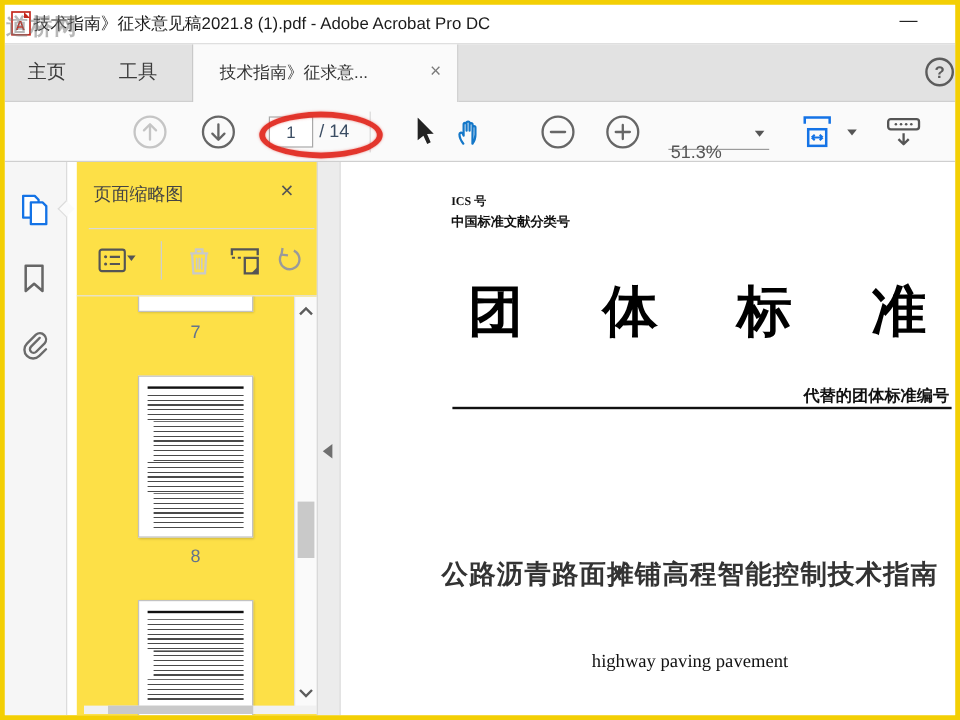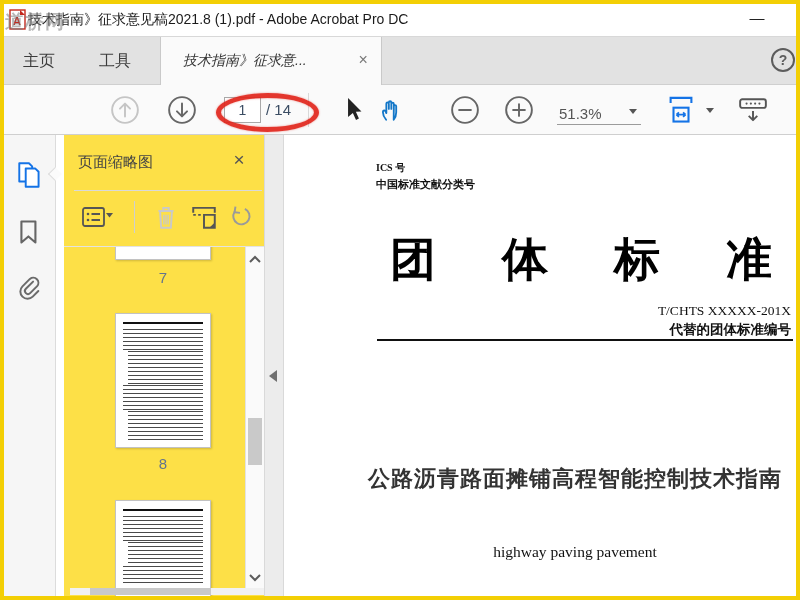--- a/index.html
+++ b/index.html
@@ -12,32 +12,32 @@
   .titlebar { position:absolute; left:0; top:0; width:792px; height:33px; background:#fff; border-bottom:1px solid #d8d8d8; }
   .app-icon { position:absolute; left:5px; top:5px; }
   .title-watermark { position:absolute; left:1px; top:5px; font-size:19px; font-weight:bold; color:rgba(125,125,125,.55); letter-spacing:1px; z-index:3; }
   .window-title { position:absolute; left:24px; top:7px; font-size:14px; color:#1b1b1b; white-space:nowrap; }
   .min-btn { position:absolute; right:28px; top:4px; width:22px; height:22px; text-align:center; font-size:15px; color:#222; line-height:20px; }
   
   .tabbar { position:absolute; left:0; top:33px; width:792px; height:48px; background:#e2e2e2; border-bottom:1px solid #cfcfcf; }
   .tab { position:absolute; top:0; height:47px; line-height:47px; text-align:center; color:#3c3c3c; }
   .tab-home { left:0; width:70px; font-size:16px; }
   .tab-tools { left:70px; width:82px; font-size:16px; }
-  .tab-doc { left:156px; width:222px; height:48px; background:#fafafa; border-left:1px solid #c9c9c9; border-right:1px solid #c9c9c9; z-index:2; font-size:14px; color:#333;font-style:italic; }
+  .tab-doc { left:156px; width:222px; height:48px; background:#fafafa; border-left:1px solid #c9c9c9; border-right:1px solid #c9c9c9; z-index:2; font-size:14px; color:#333; }
   .tab-doc .tab-label { position:absolute; left:22px; top:0; width:164px; line-height:47px; text-align:left; white-space:nowrap; overflow:hidden; }
   .tab-doc .tab-close { position:absolute; right:8px; top:0; width:20px; line-height:46px; font-size:16px; color:#7a7a7a; }
   .help-btn { position:absolute; right:-1px; top:9px; width:28px; height:28px; }
   
   .toolbar { position:absolute; left:0; top:81px; width:792px; height:50px; background:#fafafa; border-bottom:1px solid #cfcfcf; }
   .tbtn { position:absolute; top:8px; width:34px; height:34px; display:flex; align-items:center; justify-content:center; }
   .page-input { position:absolute; left:220px; top:12px; width:37px; height:26px; border:1px solid #a9a9a9; background:#fff; font-size:14px; color:#3b4d63; text-align:center; font-family:"Liberation Sans",sans-serif; }
   .page-total { position:absolute; left:262px; top:16px; font-size:15px; color:#3b4d63; }
   .tool-sep { position:absolute; left:304px; top:8px; width:1px; height:34px; background:#d9d9d9; }
   .zoom-box { position:absolute; left:553px; top:10px; width:84px; height:30px; border-bottom:1px solid #9b9b9b; }
-  .zoom-text { position:absolute; left:2px; top:10px; font-size:15px; color:#555; }
+  .zoom-text { position:absolute; left:2px; top:24px; font-size:15px; color:#555; }
   .caret { width:0; height:0; border-left:4px solid transparent; border-right:4px solid transparent; border-top:5px solid #555; }
   .zoom-caret { position:absolute; right:4px; top:14px; }
   .fit-caret { position:absolute; left:702px; top:23px; }
   .annotation-ellipse { position:absolute; left:212px; top:8px; width:103px; height:39px; border:5px solid rgba(225,37,27,.92); border-radius:50%; box-shadow:0 0 2px rgba(225,37,27,.5), inset 0 0 2px rgba(225,37,27,.5); pointer-events:none; z-index:5; }
   
   .main { position:absolute; left:0; top:131px; width:792px; height:461px; }
   .iconstrip { position:absolute; left:0; top:0; width:52px; height:461px; background:#f6f6f6; border-right:1px solid #dcdcdc; }
   .strip-btn { position:absolute; left:11px; width:30px; height:30px; }
   .strip-notch { position:absolute; left:46px; top:34px; width:10px; height:10px; background:#fbfbfb; border-left:1px solid #dcdcdc; border-bottom:1px solid #dcdcdc; transform:rotate(45deg); z-index:2; }
   
@@ -283,20 +283,19 @@
 
     <div class="docpane">
       <div class="doc-ics">ICS 号</div>
       <div class="doc-cls">中国标准文献分类号</div>
       <div class="doc-big">
         <span>团</span>
         <span>体</span>
         <span>标</span>
         <span>准</span>
       </div>
-      <div class="doc-code">T/CHTS XXXXX-201X</div>
       <div class="doc-repl">代替的团体标准编号</div>
       <div class="doc-rule"></div>
       <div class="doc-title-cn">公路沥青路面摊铺高程智能控制技术指南</div>
       <div class="doc-title-en2">highway paving pavement</div>
     </div>
   </div>
 </div>
 
 </body></html>

